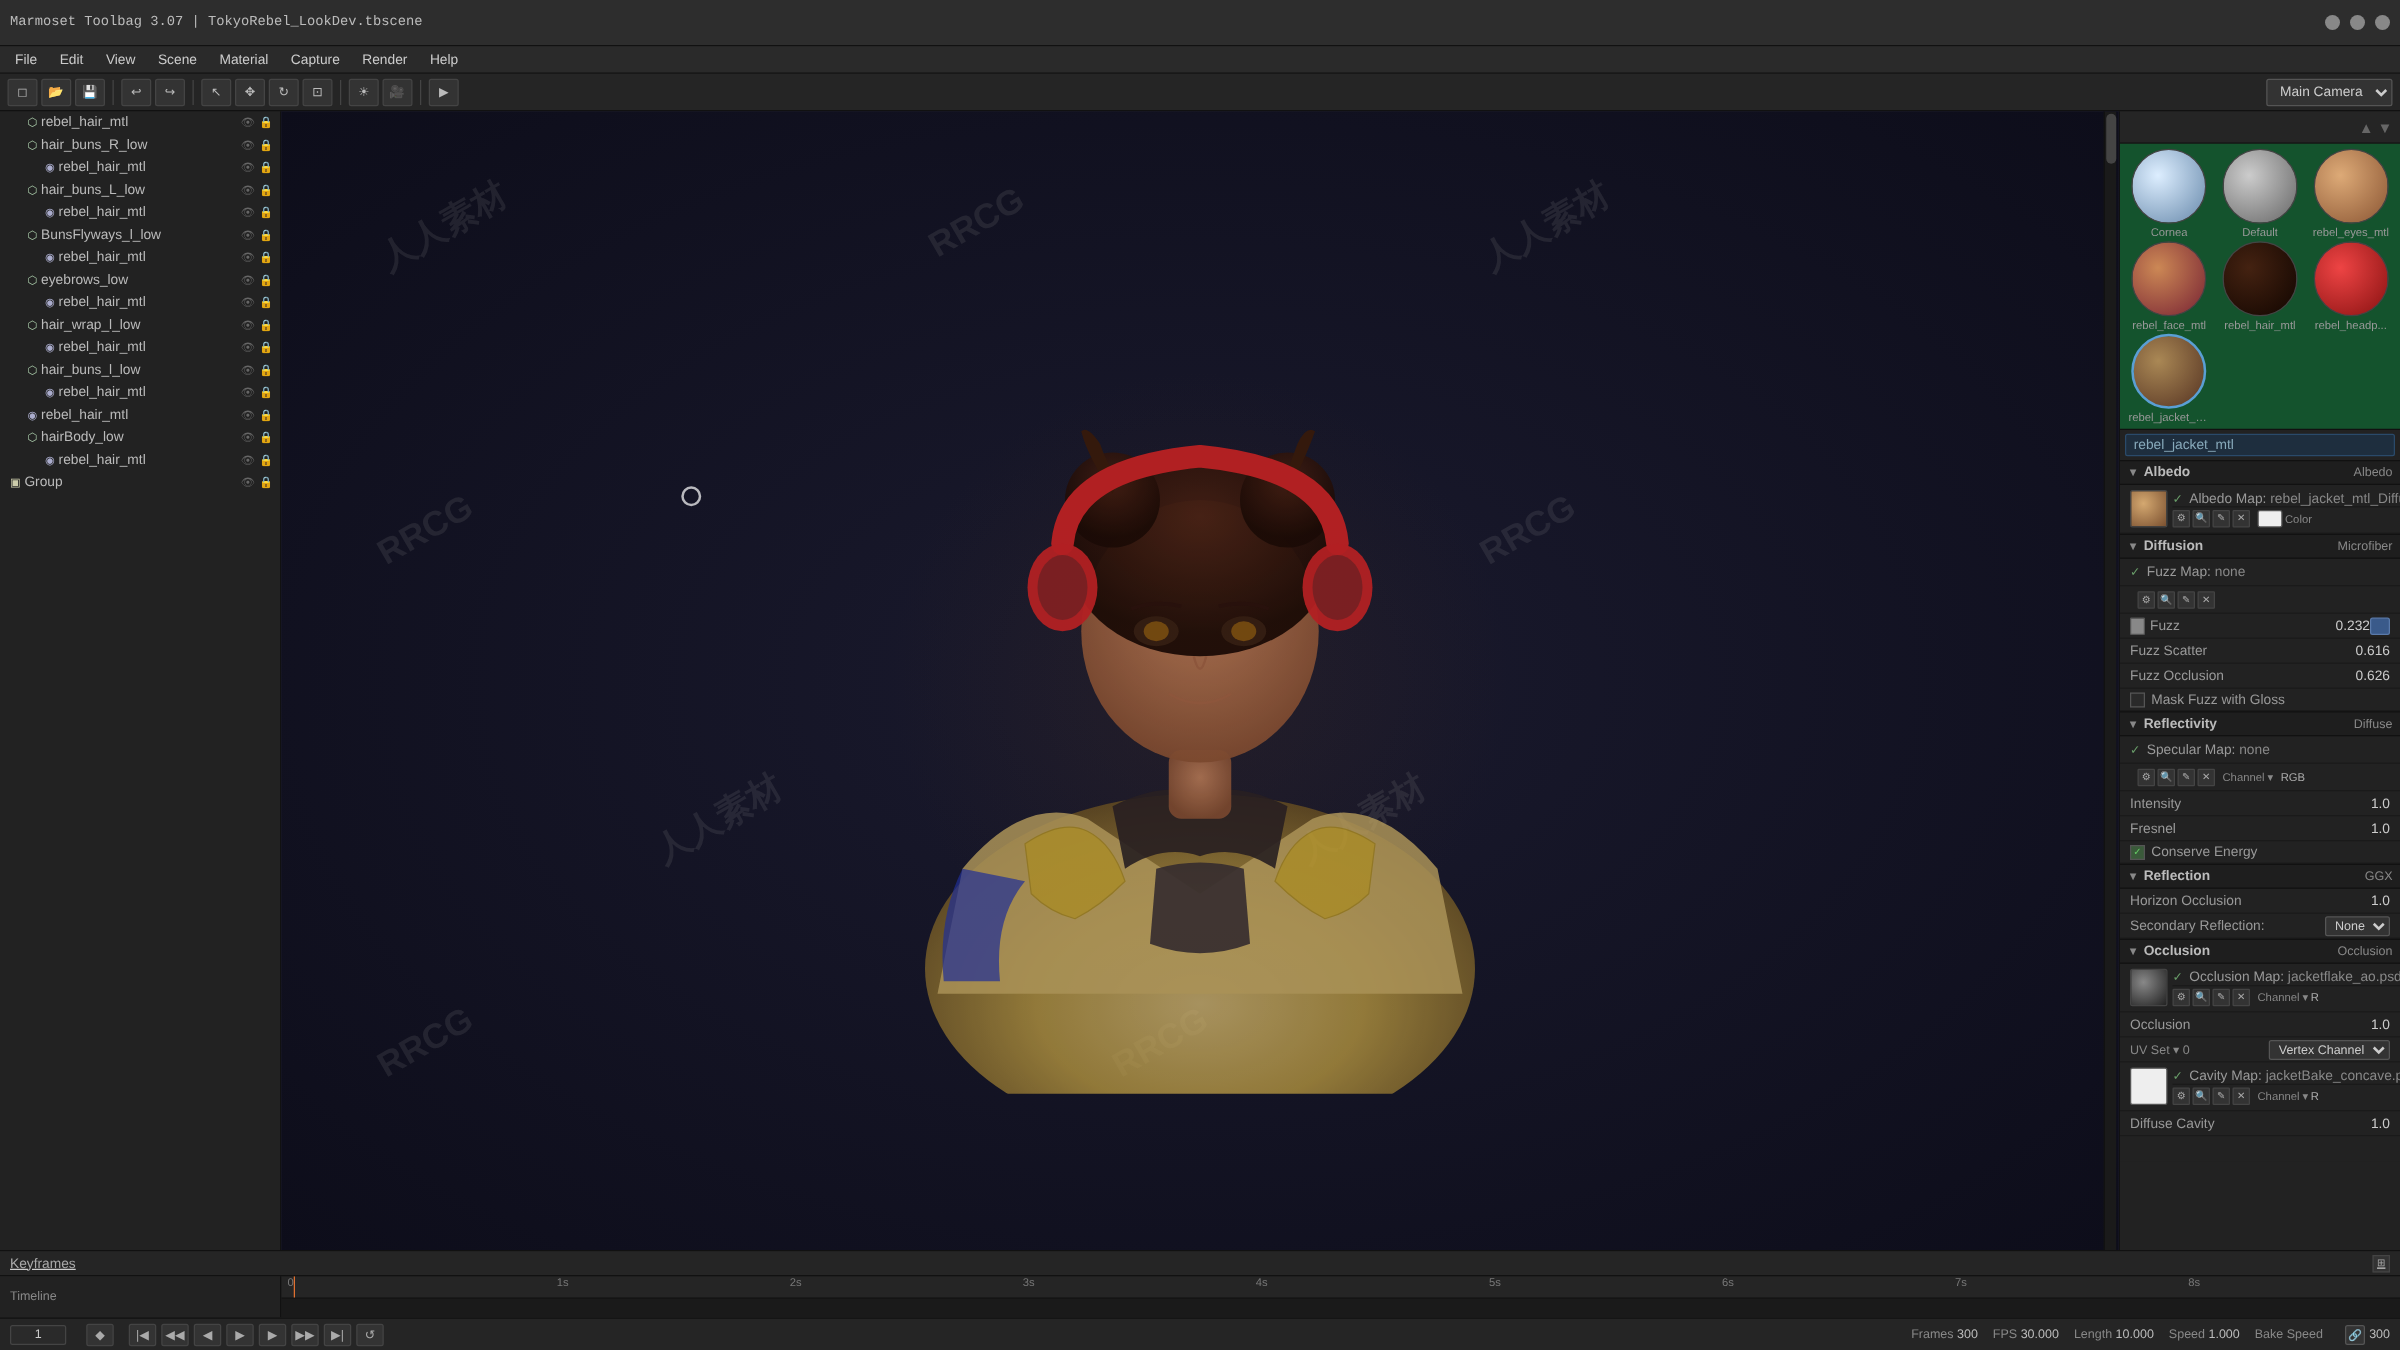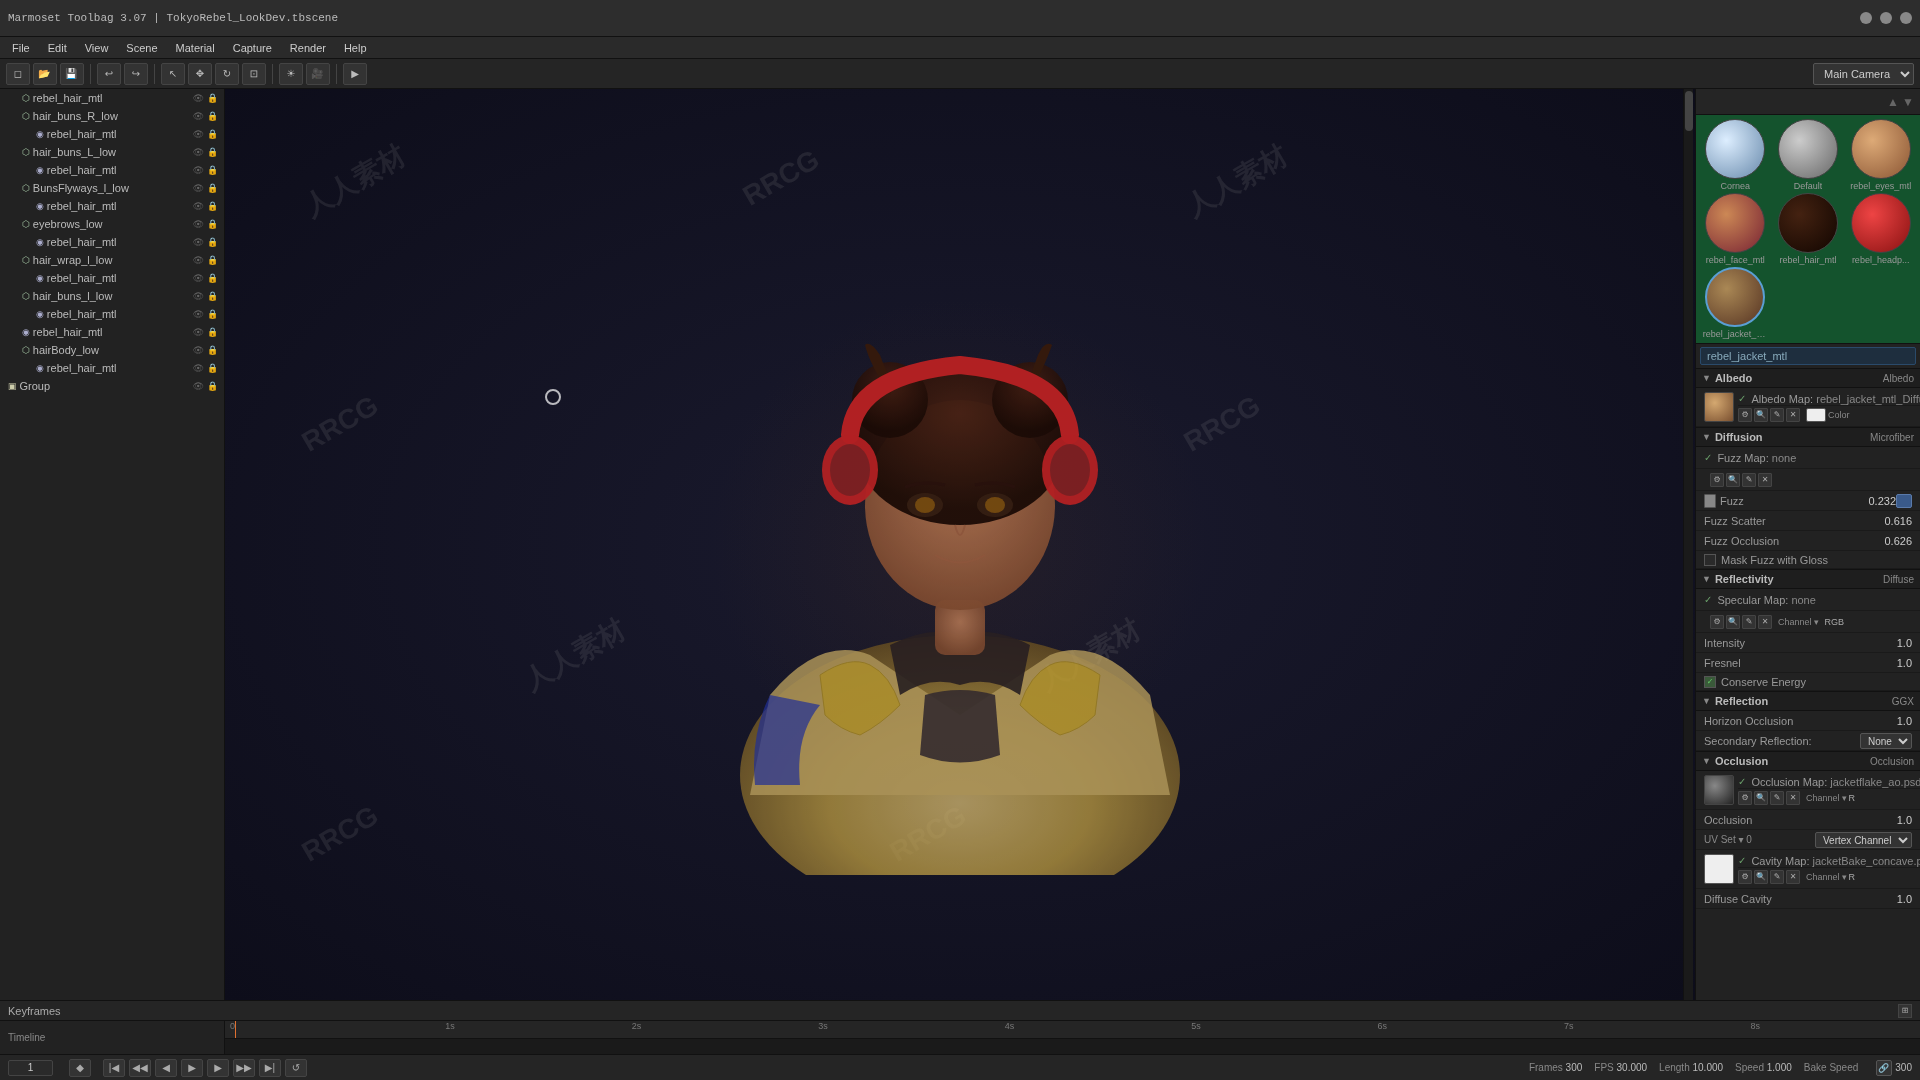--- a/index.html
+++ b/index.html
@@ -393,20 +393,21 @@
       flex-shrink: 0;
     }
 
     #timeline-header {
       height: 20px;
       background: #252525;
       display: flex;
       align-items: center;
       padding: 0 8px;
       border-bottom: 1px solid #111;
+      text-decoration: underline;
     }
     .timeline-label { font-size: 11px; color: #aaa; }
 
     #timeline-inner {
       display: flex;
       flex: 1;
     }
 
     #timeline-left {
       width: 225px;

